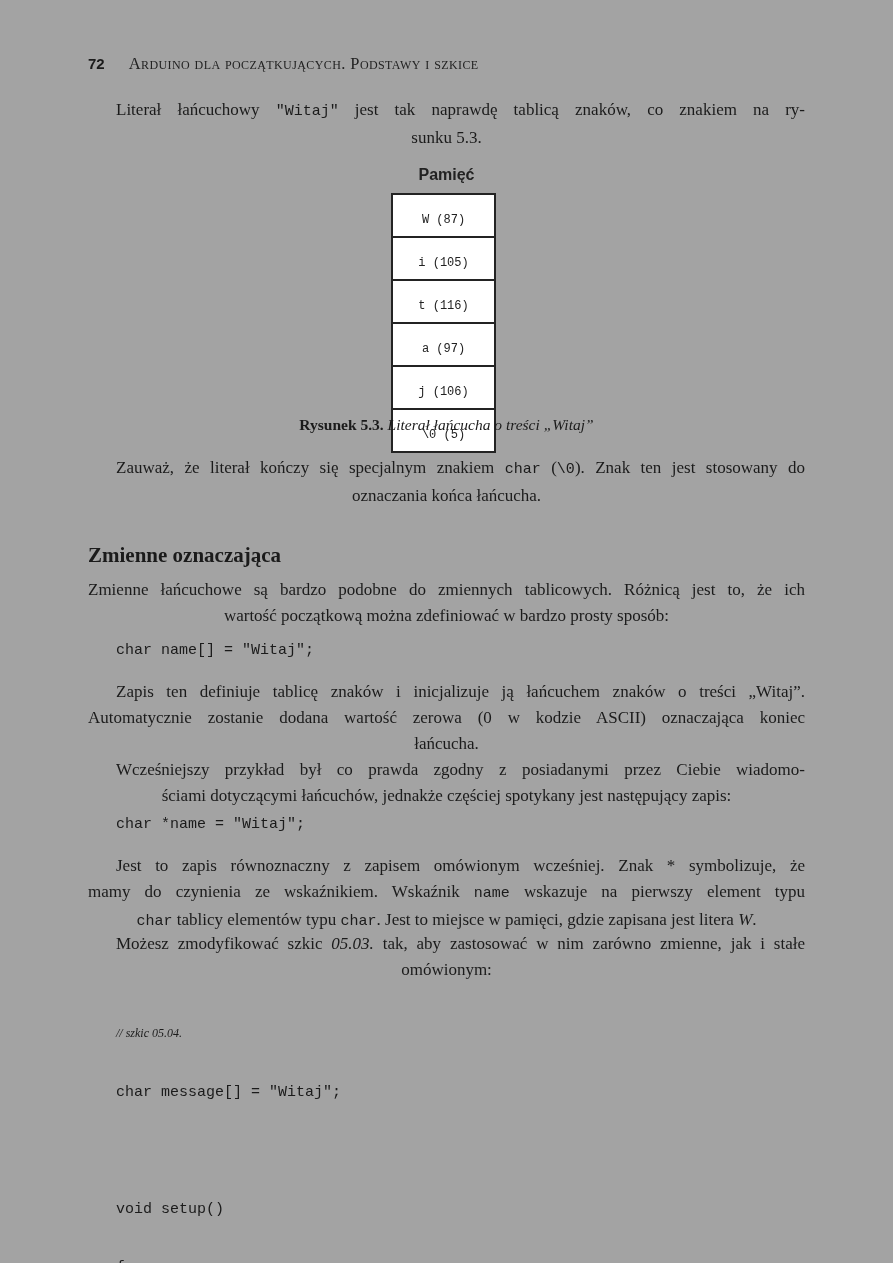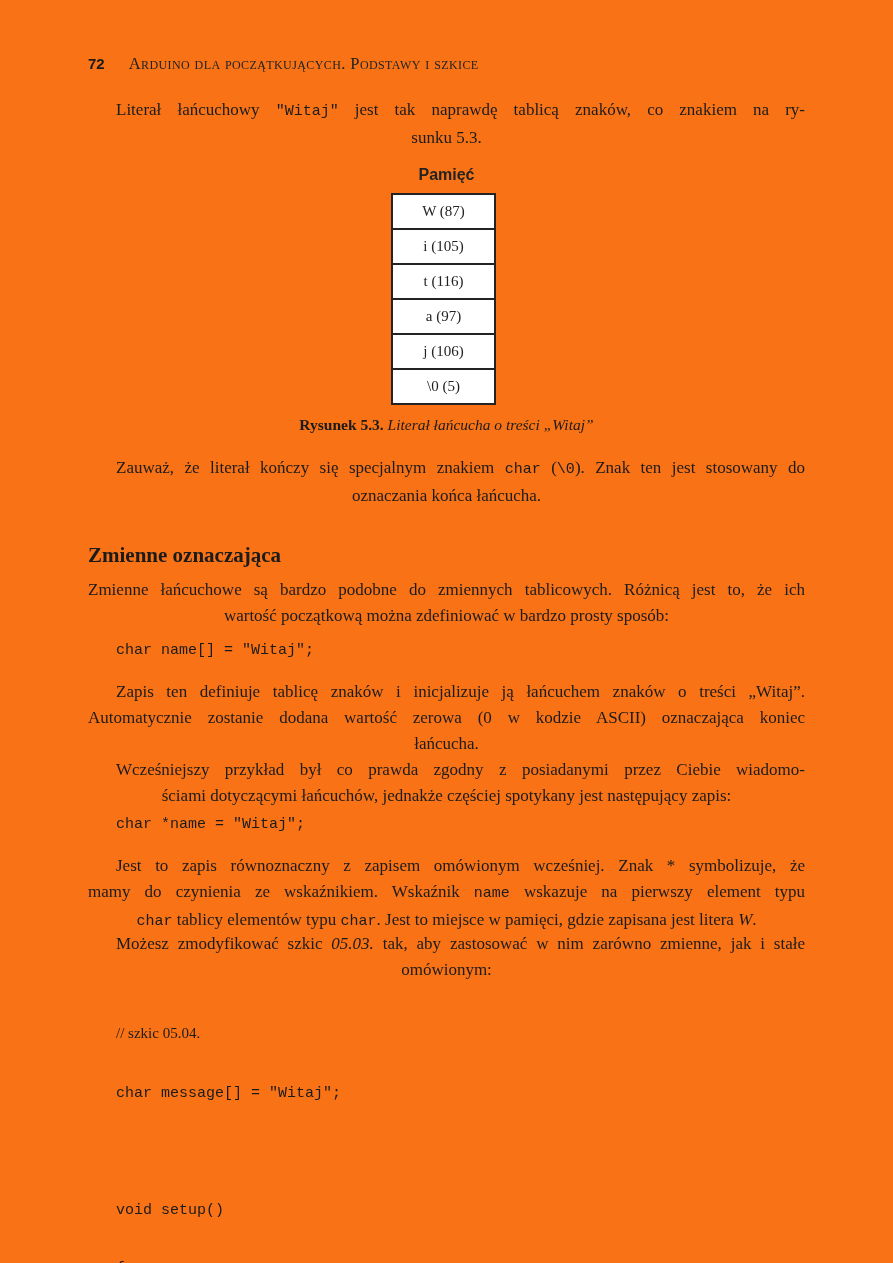--- a/index.html
+++ b/index.html
@@ -1,20 +1,20 @@
 <!DOCTYPE html>
 <html><head>
 <meta charset="utf-8">
 <style>
   html, body { margin: 0; padding: 0; background: #ffffff; }
   .page {
     position: relative;
     width: 893px;
     height: 1263px;
-    background: #f97316;
+    background: #a3a3a3;
     font-family: "Liberation Serif", serif;
     color: #1b1b1b;
     overflow: hidden;
   }
   .block { position: absolute; left: 88px; width: 717px; }
 
   
   .header { top: 54px; display: flex; align-items: baseline; }
   .pagenum {
     font-family: "Liberation Sans", sans-serif;
@@ -54,23 +54,24 @@
     width: 101px;
     border: 2px solid #232323;
     background: #fff;
   }
   .mem-cell {
     height: 33px;
     border-bottom: 2px solid #232323;
     display: flex;
     align-items: center;
     justify-content: center;
-    font-family: Liberation Serif, serif;
-    font-size: 15px;
+    font-family: Liberation Mono, monospace;
+    font-size: 12px;
     color: #222;
+    margin-top: 8px;
   }
   .mem-cell:last-child { border-bottom: none; }
   #caption { top: 414px; text-align: center; font-size: 15.5px; line-height: 22px; }
   .cap-label { font-weight: 700; }
   .cap-text { font-style: italic; }
 
   
   #intro            { top: 97px; }
   #para-null        { top: 455px; }
   #heading          { top: 542px; font-size: 21px; font-weight: 700; line-height: 26px; }
@@ -98,21 +99,22 @@
     left: 116px;
     width: 640px;
     top: 985px;
     font-family: "Liberation Mono", monospace;
     font-size: 15px;
     line-height: 19.5px;
     white-space: pre;
   }
   .cmt {
     font-family: "Liberation Serif", serif;
-    font-size: 15px;
+    font-style: italic;
+    font-size: 12px;
   }
 </style>
 </head>
 <body>
 
 <div class="page">
 
   <div class="block header">
     <span class="pagenum">72</span>
     <span class="runtitle">Arduino dla początkujących. Podstawy i szkice</span>

